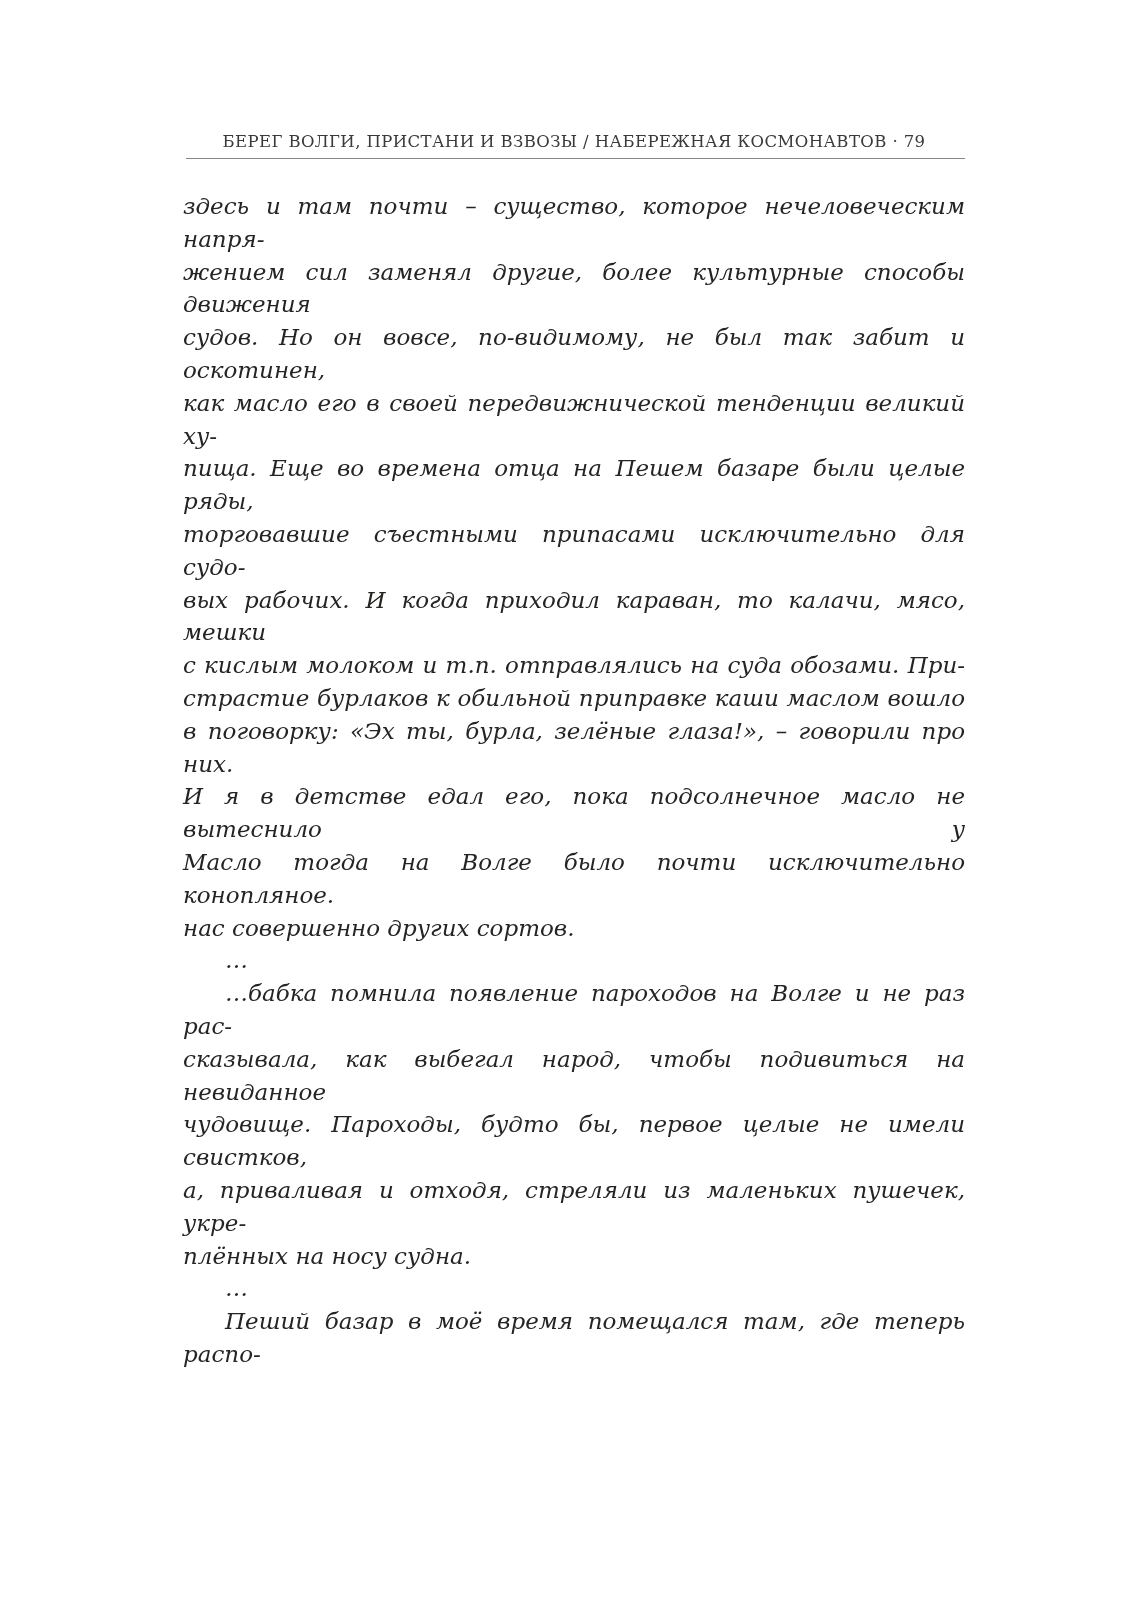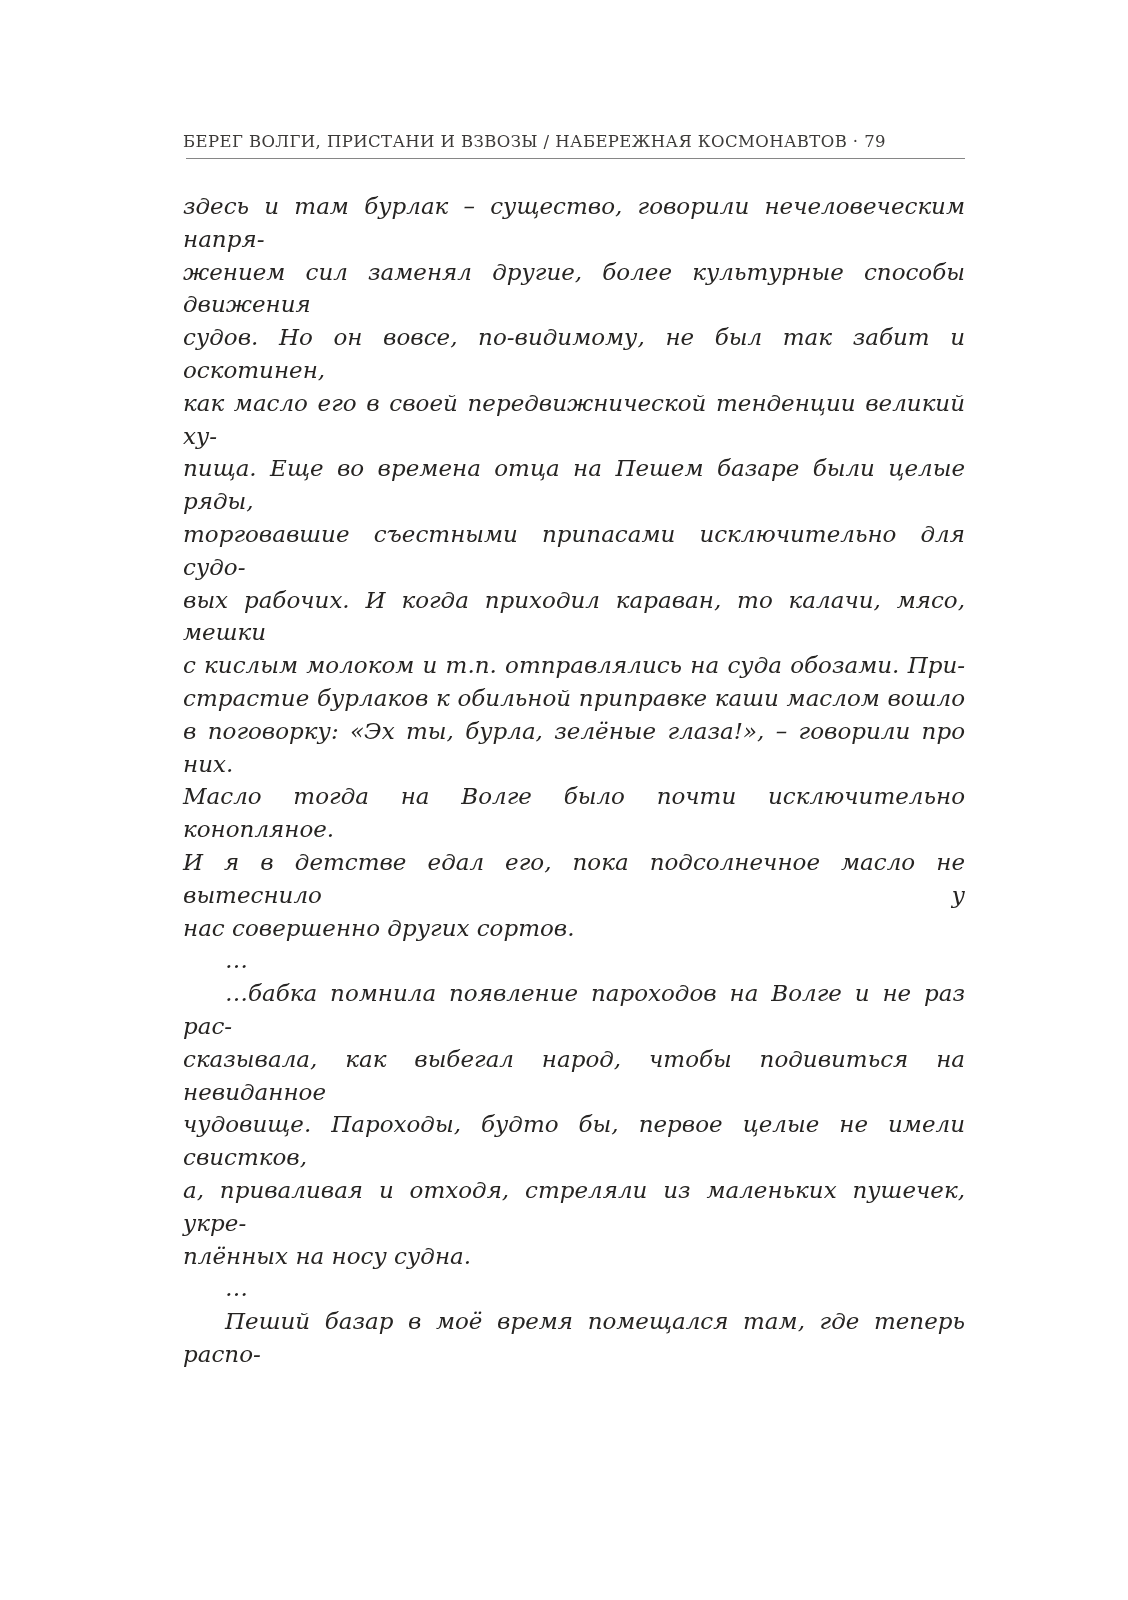--- a/index.html
+++ b/index.html
@@ -13,21 +13,21 @@
     height: 1600px;
     background: #ffffff;
     overflow: hidden;
     font-family: "DejaVu Serif", serif;
   }
   .running-head {
     position: absolute;
     left: 183px;
     top: 131px;
     width: 782px;
-    text-align: left;
+    text-align: center;
     font-size: 16.5px;
     line-height: 22px;
     letter-spacing: 0.4px;
     color: #3c3a38;
     white-space: nowrap;
   }
   .header-rule {
     position: absolute;
     left: 186px;
     top: 158px;
@@ -64,34 +64,34 @@
 
   <header>
     <div class="running-head">
       <span>БЕРЕГ ВОЛГИ, ПРИСТАНИ И ВЗВОЗЫ / НАБЕРЕЖНАЯ КОСМОНАВТОВ</span><span> · </span><span>79</span>
     </div>
     <div class="header-rule"></div>
   </header>
 
   <main class="text-body" id="text-body">
       <div class="para">
-        <div class="line">здесь и там бурлак – существо, говорили нечеловеческим напря-</div>
+        <div class="line">здесь и там почти – существо, которое нечеловеческим напря-</div>
         <div class="line">жением сил заменял другие, более культурные способы движения</div>
         <div class="line">судов. Но он вовсе, по-видимому, не был так забит и оскотинен,</div>
         <div class="line">как масло его в своей передвижнической тенденции великий ху-</div>
       </div>
       <div class="para">
         <div class="line">пища. Еще во времена отца на Пешем базаре были целые ряды,</div>
         <div class="line">торговавшие съестными припасами исключительно для судо-</div>
         <div class="line">вых рабочих. И когда приходил караван, то калачи, мясо, мешки</div>
         <div class="line">с кислым молоком и т.п. отправлялись на суда обозами. При-</div>
         <div class="line">страстие бурлаков к обильной приправке каши маслом вошло</div>
         <div class="line">в поговорку: «Эх ты, бурла, зелёные глаза!», – говорили про них.</div>
+        <div class="line">И я в детстве едал его, пока подсолнечное масло не вытеснило у</div>
         <div class="line">Масло тогда на Волге было почти исключительно конопляное.</div>
-        <div class="line">И я в детстве едал его, пока подсолнечное масло не вытеснило у</div>
         <div class="line end">нас совершенно других сортов.</div>
       </div>
       <div class="para">
         <div class="line first end">…</div>
       </div>
       <div class="para">
         <div class="line first">…бабка помнила появление пароходов на Волге и не раз рас-</div>
         <div class="line">сказывала, как выбегал народ, чтобы подивиться на невиданное</div>
         <div class="line">чудовище. Пароходы, будто бы, первое целые не имели свистков,</div>
         <div class="line">а, приваливая и отходя, стреляли из маленьких пушечек, укре-</div>

